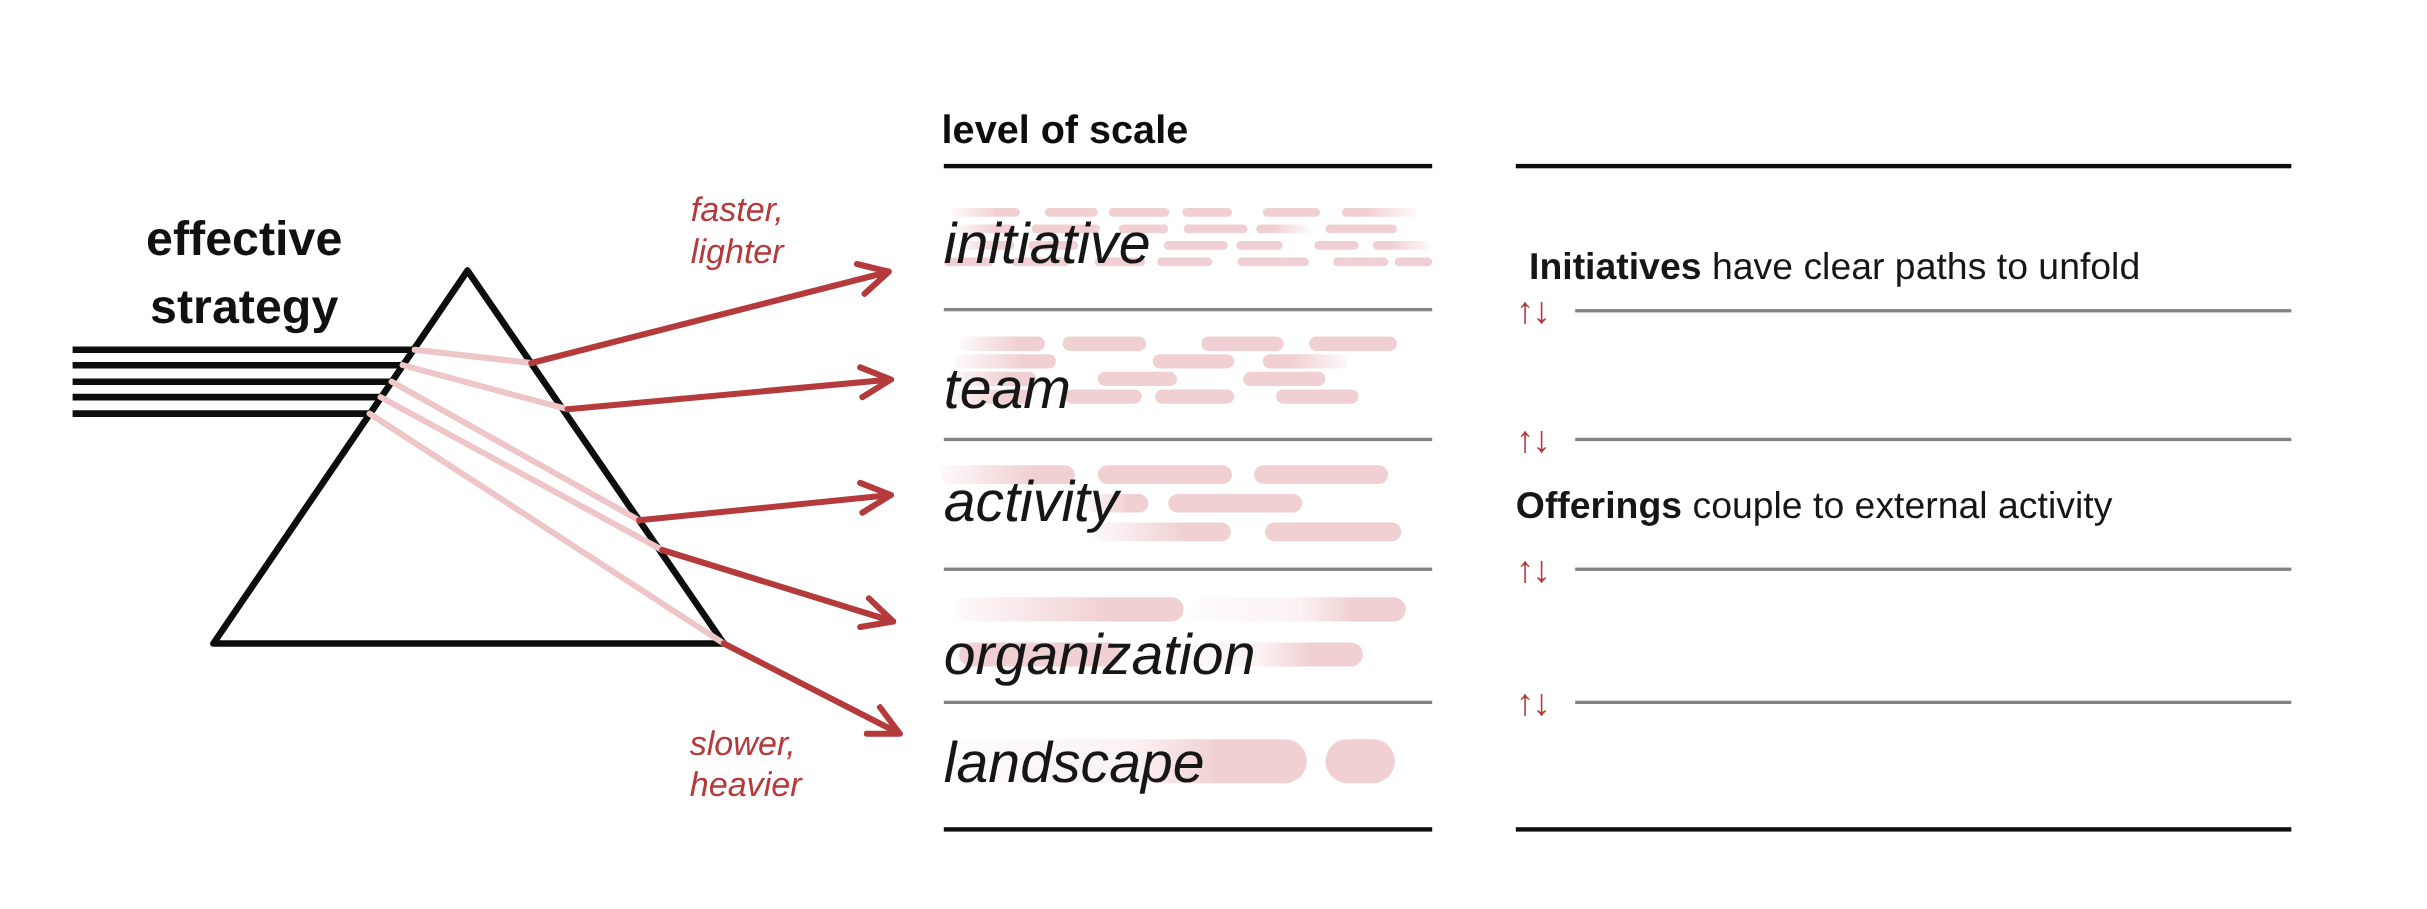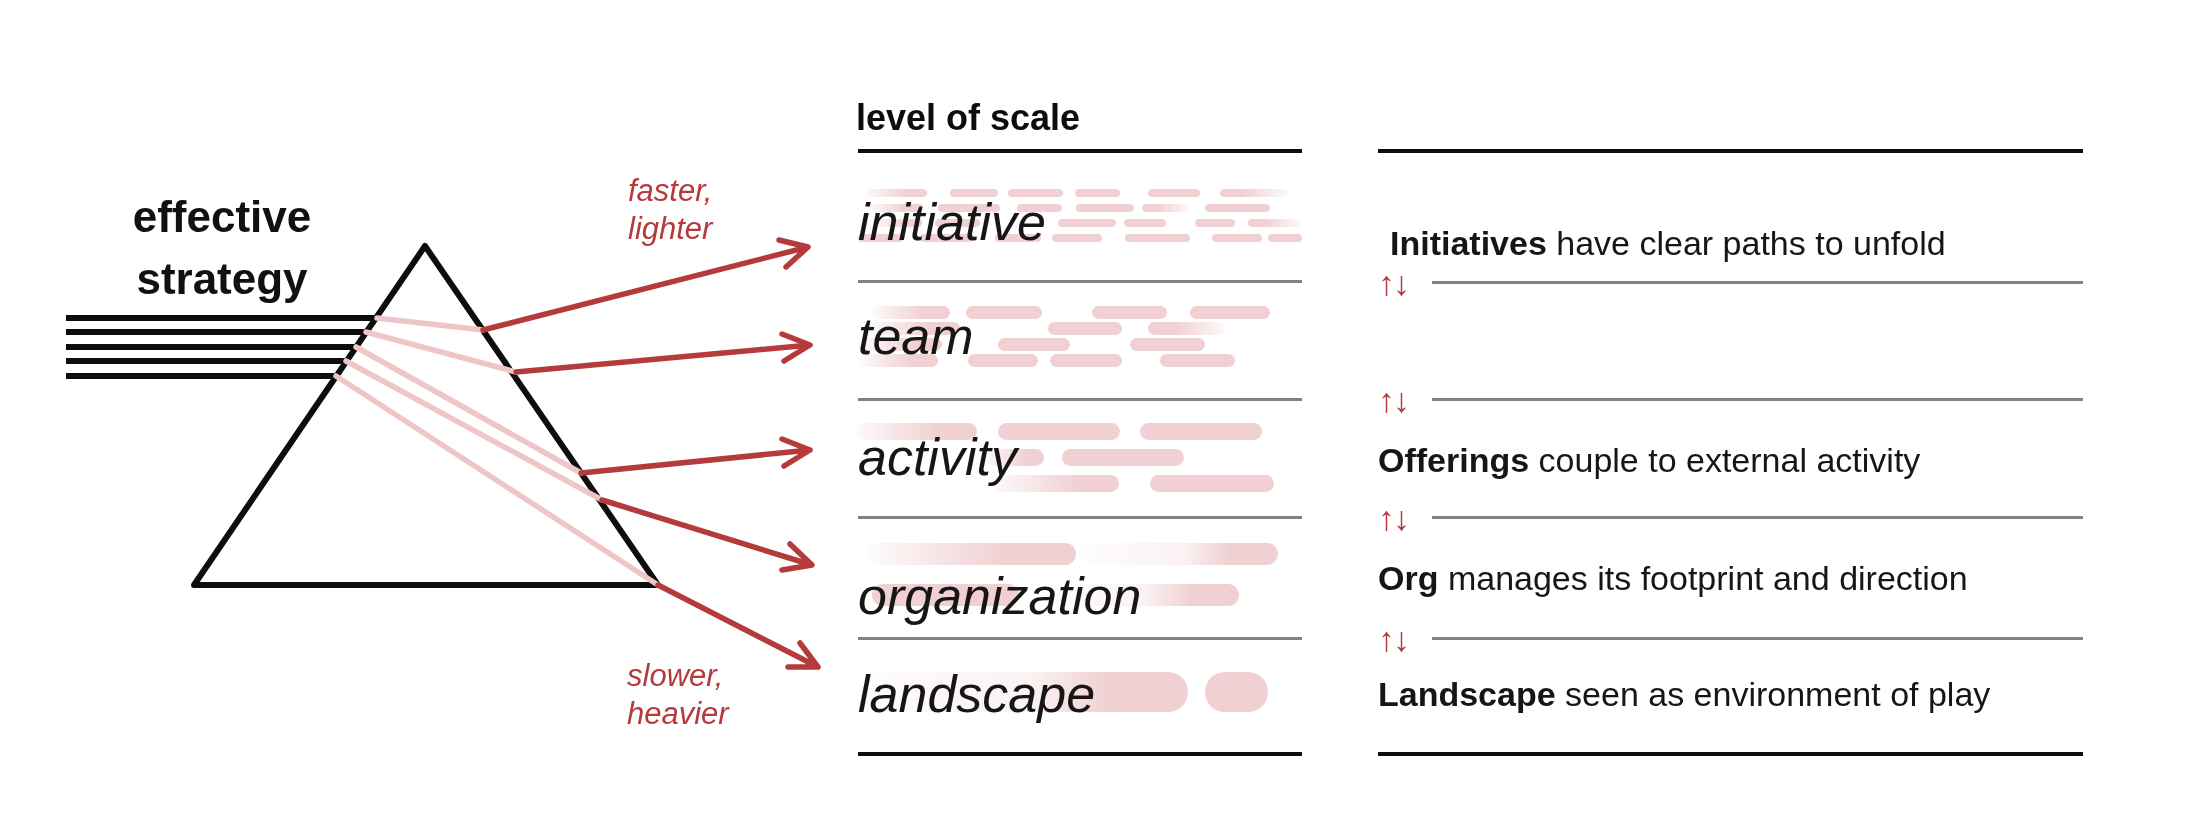--- a/index.html
+++ b/index.html
@@ -122,21 +122,21 @@
       <div class="pill fade-ll" style="left: 860px; top: 672px; width: 328px; height: 40px; border-radius: 20px;"></div>
       <div class="pill" style="left: 1205px; top: 672px; width: 63px; height: 40px; border-radius: 20px;"></div>
     </div>
 
   <div class="col-header" style="left:856px;top:96px;">level of scale</div>
   <div class="rule" style="left:858px;top:149px;width:444px;height:4px;"></div>
 
   <div class="scale-label" style="left:858px;top:198px;">initiative</div>
   <div class="rule-gray" style="left:858px;top:280px;width:444px;height:3px;"></div>
 
-  <div class="scale-label" style="left:858px;top:312px;">team</div>
+  <div class="scale-label" style="left:858px;top:330px;">team</div>
   <div class="rule-gray" style="left:858px;top:398px;width:444px;height:3px;"></div>
 
   <div class="scale-label" style="left:858px;top:433px;">activity</div>
   <div class="rule-gray" style="left:858px;top:516px;width:444px;height:3px;"></div>
 
   <div class="scale-label" style="left:858px;top:572px;">organization</div>
   <div class="rule-gray" style="left:858px;top:637px;width:444px;height:3px;"></div>
 
   <div class="scale-label" style="left:858px;top:670px;">landscape</div>
   <div class="rule" style="left:858px;top:752px;width:444px;height:4px;"></div>
@@ -147,20 +147,18 @@
   <div class="updown" style="left:1378px;top:266px;">↑↓</div>
   <div class="rule-gray" style="left:1432px;top:281px;width:651px;height:3px;"></div>
 
   <div class="updown" style="left:1378px;top:383px;">↑↓</div>
   <div class="rule-gray" style="left:1432px;top:398px;width:651px;height:3px;"></div>
 
   <div class="focus-row" style="left:1378px;top:436px;"><b>Offerings</b><span> couple to external activity</span></div>
   <div class="updown" style="left:1378px;top:501px;">↑↓</div>
   <div class="rule-gray" style="left:1432px;top:516px;width:651px;height:3px;"></div>
 
-  <div class="focus-row" style="left:1378px;top:554px;"><b>Org</b><span> manages its footprint and direction</span></div>
   <div class="updown" style="left:1378px;top:622px;">↑↓</div>
   <div class="rule-gray" style="left:1432px;top:637px;width:651px;height:3px;"></div>
 
-  <div class="focus-row" style="left:1378px;top:670px;"><b>Landscape</b><span> seen as environment of play</span></div>
   <div class="rule" style="left:1378px;top:752px;width:705px;height:4px;"></div>
 
 </div>
 
 </body></html>

